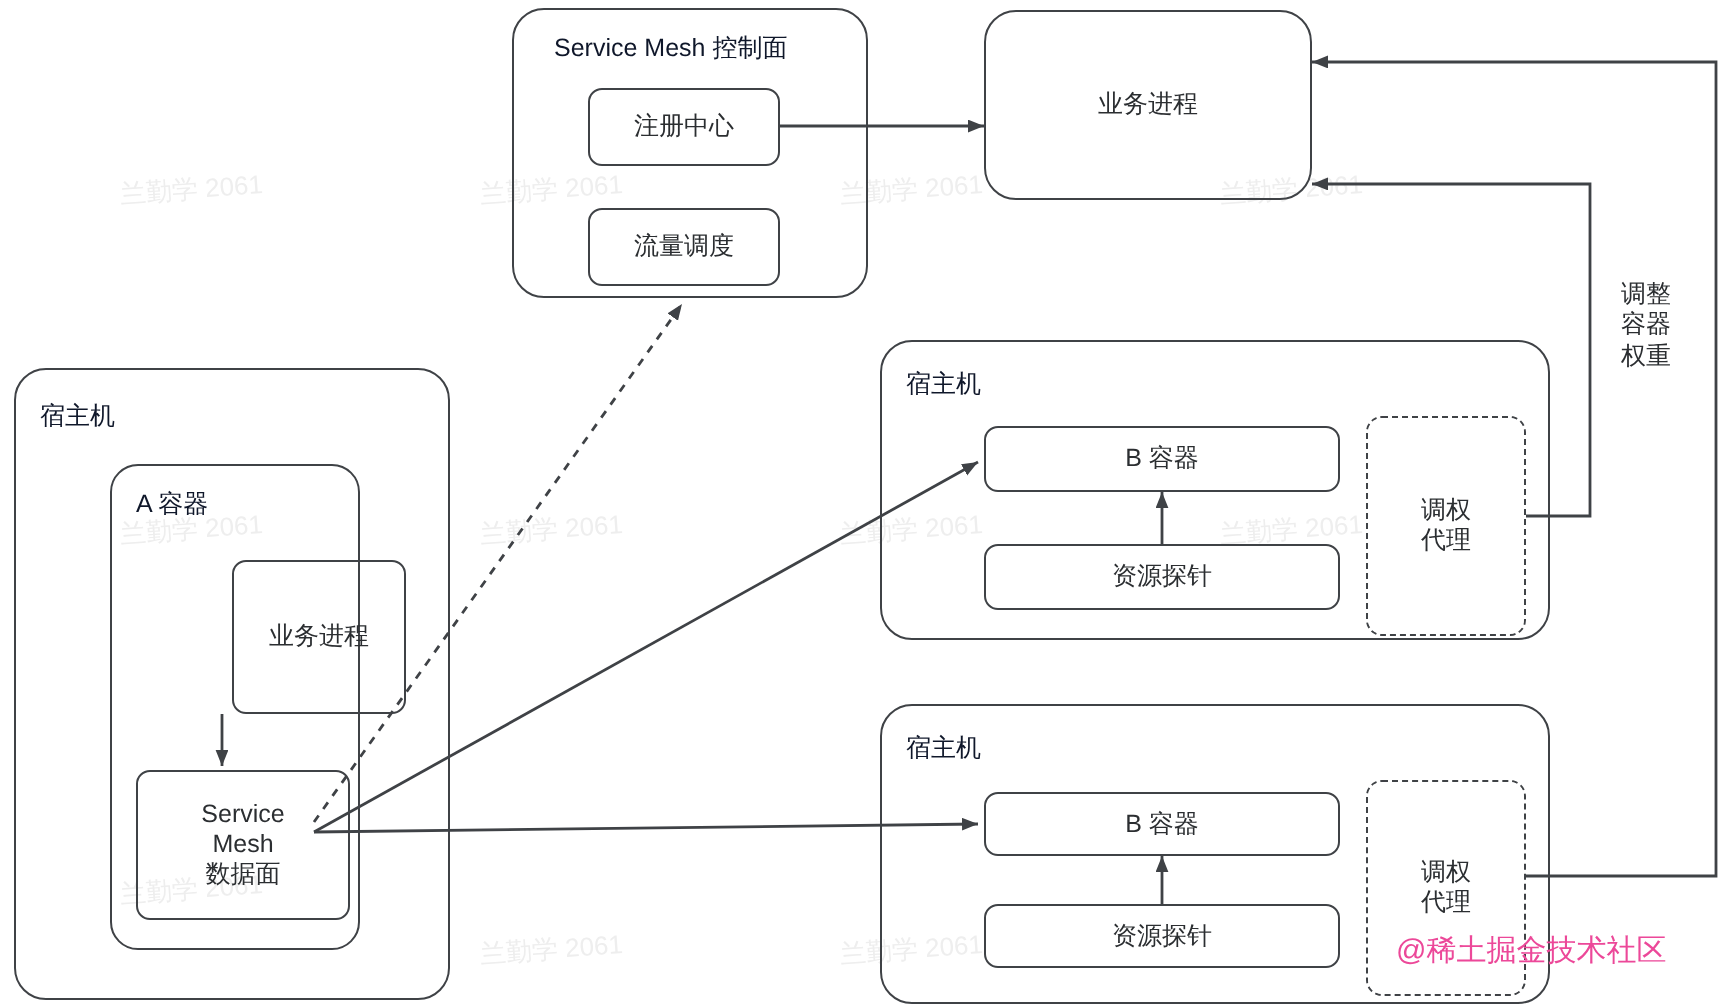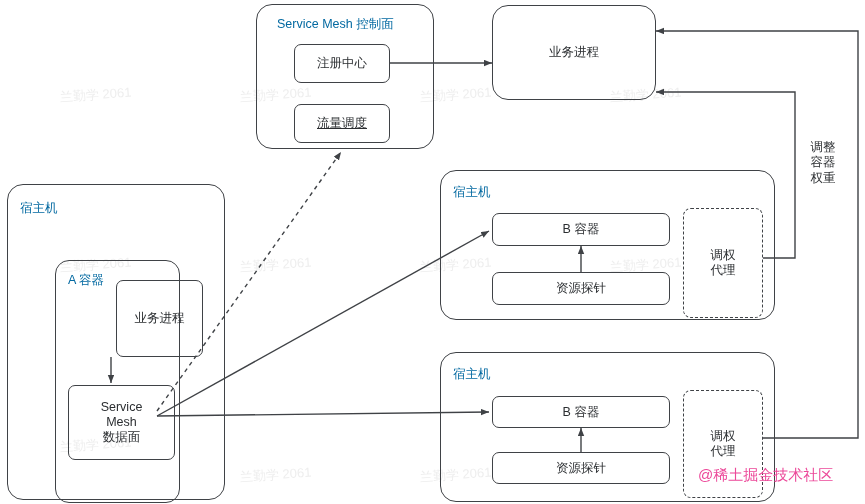--- a/index.html
+++ b/index.html
@@ -38,21 +38,21 @@
     line-height: 1.18;
   }
   .group {
     border-radius: 16px;
     align-items: flex-start;
     justify-content: flex-start;
   }
   .group > .group-title {
     position: absolute;
     font-size: 12.5px;
-    color: #0369a1;
+    color: #0f172a;
     white-space: nowrap;
   }
   .leaf {
     border-radius: 7px;
     font-size: 12.5px;
   }
   .dashed {
     border-style: dashed;
     border-width: 1.5px;
     border-radius: 8px;
@@ -133,32 +133,32 @@
     
     <path d="M763,438 L858,438 L858,31 L656,31" fill="none" stroke="#3f4246" stroke-width="1.4" marker-end="url(#arw)"></path>
   </svg>
 
   <div class="node group" style="left:256px; top:4px; width:178px; height:145px;">
     <span class="group-title" style="left:20px; top:12px;">Service Mesh 控制面</span>
   </div>
   <div class="node leaf" style="left:294px; top:44px; width:96px; height:39px;">
     <span>注册中心</span>
   </div>
-  <div class="node leaf" style="left:294px; top:104px; width:96px; height:39px;text-decoration:underline;">
+  <div class="node leaf" style="left:294px; top:104px; width:96px; height:39px;">
     <span>流量调度</span>
   </div>
 
   <div class="node leaf" style="left:492px; top:5px; width:164px; height:95px; border-radius:16px;">
     <span>业务进程</span>
   </div>
 
   <div class="node group" style="left:7px; top:184px; width:218px; height:316px;">
     <span class="group-title" style="left:12px; top:16px;">宿主机</span>
   </div>
-  <div class="node group" style="left:55px; top:232px; width:125px; height:243px; border-radius:14px;margin-top:28px;">
+  <div class="node group" style="left:55px; top:232px; width:125px; height:243px; border-radius:14px;">
     <span class="group-title" style="left:12px; top:12px;">A 容器</span>
   </div>
   <div class="node leaf" style="left:68px; top:280px; width:87px; height:77px;margin-left:48px;">
     <span>业务进程</span>
   </div>
   <div class="node leaf multiline" style="left:68px; top:385px; width:107px; height:75px;">
     <span class="multiline">Service
 Mesh
 数据面</span>
   </div>

